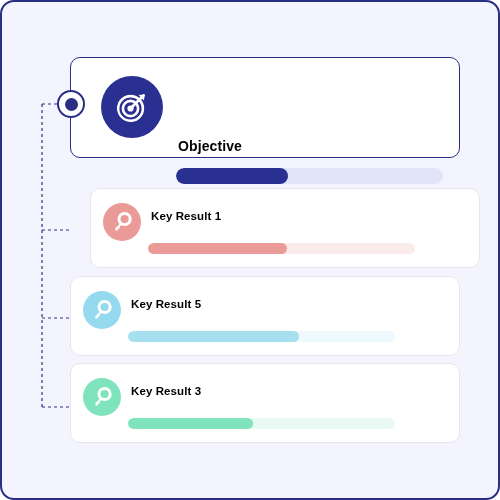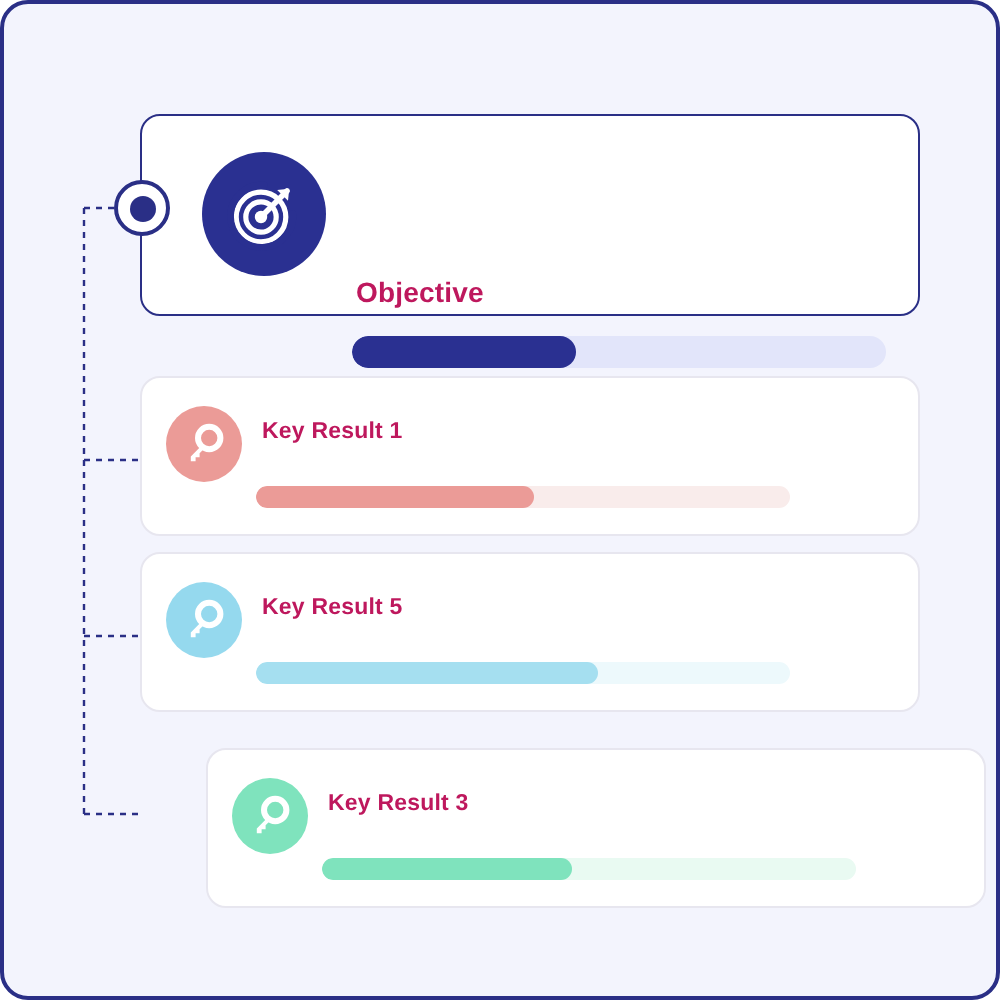--- a/index.html
+++ b/index.html
@@ -73,23 +73,23 @@
     border-radius: 10px;
   }
 
   .kr-card {
     left: 68px;
     width: 390px;
     height: 80px;
     border: 1px solid #e7e6ef;
     border-radius: 10px;
   }
-  .kr-card-1 { top: 186px; }
+  .kr-card-1 { top: 186px; margin-left: 20px; }
   .kr-card-2 { top: 274px; }
-  .kr-card-3 { top: 372px; margin-left: 33px; }
+  .kr-card-3 { top: 361px; }
 
   
   .badge {
     position: absolute;
     border-radius: 50%;
     display: flex;
     align-items: center;
     justify-content: center;
   }
   .objective-badge {
@@ -105,21 +105,21 @@
     width: 38px;
     height: 38px;
   }
   .kr-badge-1 { background: #eb9b97; }
   .kr-badge-2 { background: #95d9ee; }
   .kr-badge-3 { background: #7fe3bd; }
 
   
   .card-title {
     position: absolute;
-    color: #be185d;
+    color: #000000;
     font-weight: bold;
     white-space: nowrap;
   }
   .objective-title {
     left: 107px;
     top: 80px;
     font-size: 14px;
     letter-spacing: 0.1px;
   }
   .kr-title {

